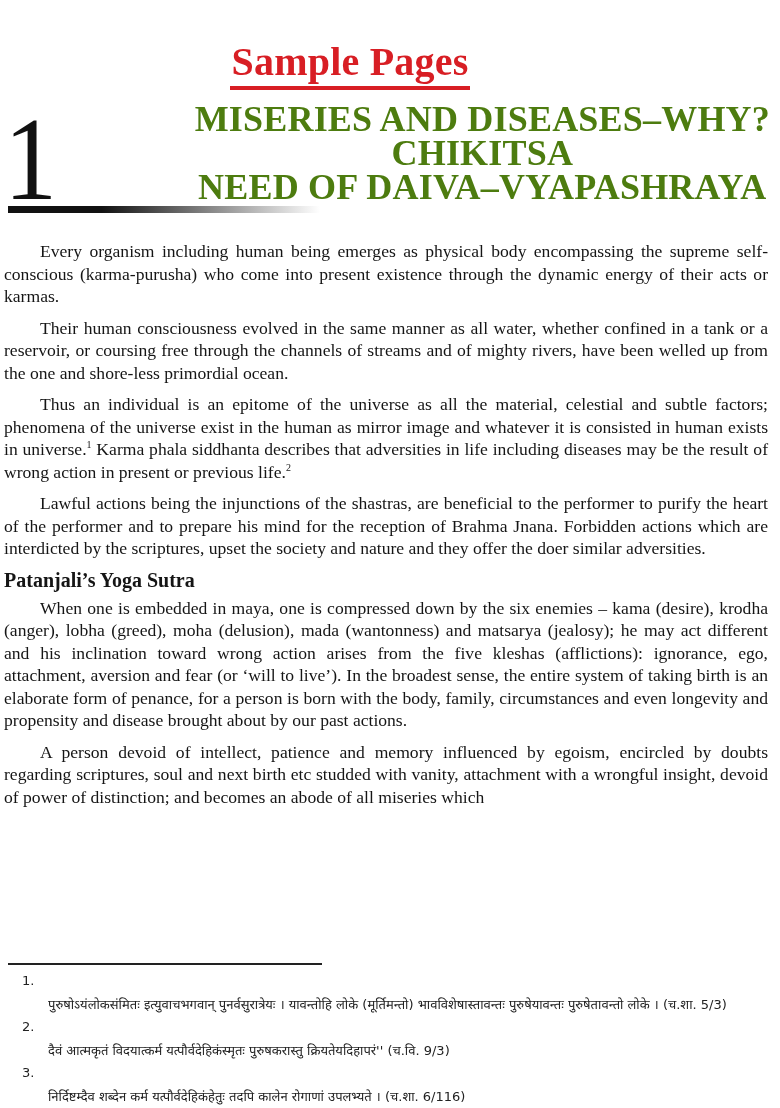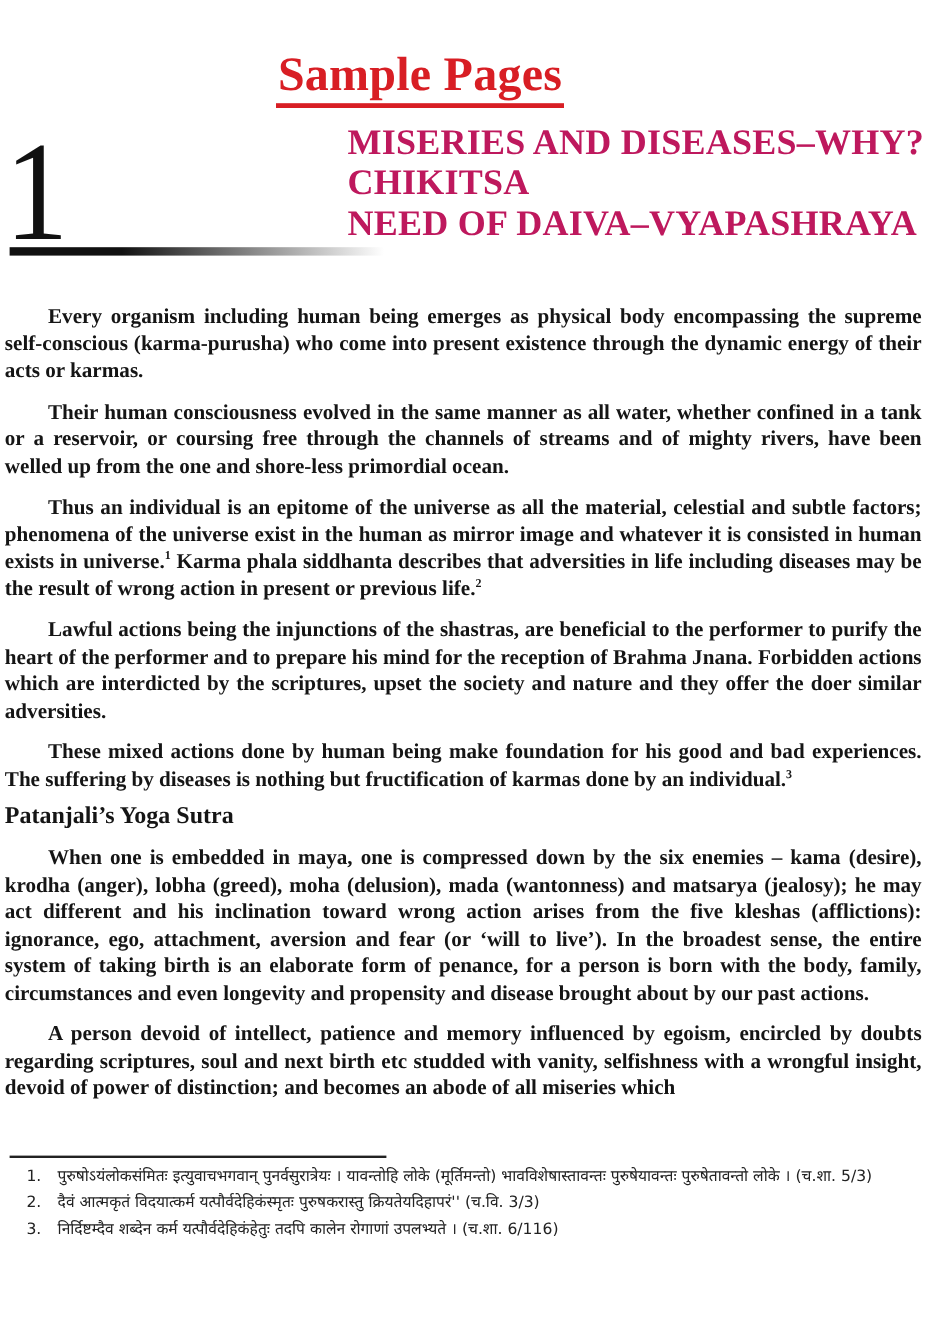--- a/index.html
+++ b/index.html
@@ -1,31 +1,31 @@
 <!DOCTYPE html>
 <html><head>
 <meta charset="utf-8">
 <style>
   html, body { margin: 0; padding: 0; background: #ffffff; }
   body { width: 780px; height: 1108px; position: relative; overflow: hidden; font-family: "Liberation Serif", "DejaVu Serif", serif; color: #111; }
   .banner { position: absolute; top: 40px; left: 0; width: 700px; text-align: center; }
   .banner span { display: inline-block; color: #d81e24; font-family: "Liberation Serif", serif; font-weight: bold; font-size: 40px; line-height: 44px; letter-spacing: 0.2px; border-bottom: 4px solid #d81e24; padding: 0 2px 2px 2px; }
   .chapter-num { position: absolute; left: 4px; top: 110px; font-family: "Liberation Serif", serif; font-size: 118px; line-height: 100px; font-weight: normal; color: #111; transform: scaleX(0.9); transform-origin: left top; }
-  .chapter-title { position: absolute; right: 10px; top: 102px; text-align: left; font-family: "Liberation Serif", serif; font-weight: bold; font-size: 30px; line-height: 34px; color: #be185d; letter-spacing: 0.2px; }
+  .chapter-title { position: absolute; right: 10px; top: 102px; text-align: center; font-family: "Liberation Serif", serif; font-weight: bold; font-size: 36px; line-height: 34px; color: #4d7c0f; letter-spacing: 0.2px; }
   .chapter-title div { white-space: nowrap; }
   .rule { position: absolute; left: 8px; top: 206px; width: 312px; height: 7px; background: linear-gradient(to right, #111 0%, #111 30%, #444 45%, #888 65%, #ccc 85%, rgba(255,255,255,0) 100%); }
   .body { position: absolute; left: 4px; top: 240px; width: 764px; font-family: "Liberation Serif", serif; font-size: 17.6px; line-height: 22.5px; text-align: justify; color: #151515; }
-  .body p { margin: 12px 0 9px 0; text-indent: 36px; font-weight: bold; }
+  .body p { margin: 0 0 9px 0; text-indent: 36px; }
   .body h3 { margin: 3px 0 6px 0; font-size: 20px; font-weight: bold; line-height: 22px; }
   sup { font-size: 10px; line-height: 0; vertical-align: super; }
   .fn-rule { position: absolute; left: 8px; top: 963px; width: 314px; height: 2px; background: #222; }
   .footnotes { position: absolute; left: 22px; top: 970px; width: 746px; font-family: "DejaVu Sans", sans-serif; font-size: 13px; line-height: 22px; color: #222; }
   .fn { display: flex; }
   .fn-num { width: 26px; flex: none; }
-  .fn-text { flex: 1; text-align: justify; }
+  .fn-text { flex: 1; text-align: justify; margin-top: 24px; }
 </style>
 </head>
 <body>
 
 <div class="banner">
   <span>Sample Pages</span>
 </div>
 
 <div class="chapter-num">1</div>
 
@@ -35,34 +35,33 @@
   <div>NEED OF DAIVA–VYAPASHRAYA</div>
 </div>
 
 <div class="rule"></div>
 
 <div class="body">
   <p><span>Every organism including human being emerges as physical body encompassing the supreme self-conscious (karma-purusha) who come into present existence through the dynamic energy of their acts or karmas.</span></p>
   <p><span>Their human consciousness evolved in the same manner as all water, whether confined in a tank or a reservoir, or coursing free through the channels of streams and of mighty rivers, have been welled up from the one and shore-less primordial ocean.</span></p>
   <p><span>Thus an individual is an epitome of the universe as all the material, celestial and subtle factors; phenomena of the universe exist in the human as mirror image and whatever it is consisted in human exists in universe.</span><sup>1</sup><span> Karma phala siddhanta describes that adversities in life including diseases may be the result of wrong action in present or previous life.</span><sup>2</sup></p>
   <p><span>Lawful actions being the injunctions of the shastras, are beneficial to the performer to purify the heart of the performer and to prepare his mind for the reception of Brahma Jnana. Forbidden actions which are interdicted by the scriptures, upset the society and nature and they offer the doer similar adversities.</span></p>
-  <p><span>These mixed actions done by human being make foundation for his good and bad experiences. The suffering by diseases is nothing but fructification of karmas done by an individual.</span><sup>3</sup></p>
   <h3>Patanjali’s Yoga Sutra</h3>
   <p><span>When one is embedded in maya, one is compressed down by the six enemies – kama (desire), krodha (anger), lobha (greed), moha (delusion), mada (wantonness) and matsarya (jealosy); he may act different and his inclination toward wrong action arises from the five kleshas (afflictions): ignorance, ego, attachment, aversion and fear (or ‘will to live’). In the broadest sense, the entire system of taking birth is an elaborate form of penance, for a person is born with the body, family, circumstances and even longevity and propensity and disease brought about by our past actions.</span></p>
-  <p><span>A person devoid of intellect, patience and memory influenced by egoism, encircled by doubts regarding scriptures, soul and next birth etc studded with vanity, selfishness with a wrongful insight, devoid of power of distinction; and becomes an abode of all miseries which</span></p>
+  <p><span>A person devoid of intellect, patience and memory influenced by egoism, encircled by doubts regarding scriptures, soul and next birth etc studded with vanity, attachment with a wrongful insight, devoid of power of distinction; and becomes an abode of all miseries which</span></p>
 </div>
 
 <div class="fn-rule"></div>
 
 <div class="footnotes">
   <div class="fn">
     <span class="fn-num">1.</span>
     <span class="fn-text">पुरुषोऽयंलोकसंमितः इत्युवाचभगवान् पुनर्वसुरात्रेयः । यावन्तोहि लोके (मूर्तिमन्तो) भावविशेषास्तावन्तः पुरुषेयावन्तः पुरुषेतावन्तो लोके । (च.शा. 5/3)</span>
   </div>
   <div class="fn">
     <span class="fn-num">2.</span>
-    <span class="fn-text">दैवं आत्मकृतं विदयात्कर्म यत्पौर्वदेहिकंस्मृतः पुरुषकरास्तु क्रियतेयदिहापरं'' (च.वि. 3/3)</span>
+    <span class="fn-text">दैवं आत्मकृतं विदयात्कर्म यत्पौर्वदेहिकंस्मृतः पुरुषकरास्तु क्रियतेयदिहापरं'' (च.वि. 9/3)</span>
   </div>
   <div class="fn">
     <span class="fn-num">3.</span>
     <span class="fn-text">निर्दिष्टम्दैव शब्देन कर्म यत्पौर्वदेहिकंहेतुः तदपि कालेन रोगाणां उपलभ्यते । (च.शा. 6/116)</span>
   </div>
 </div>
 
 </body></html>

